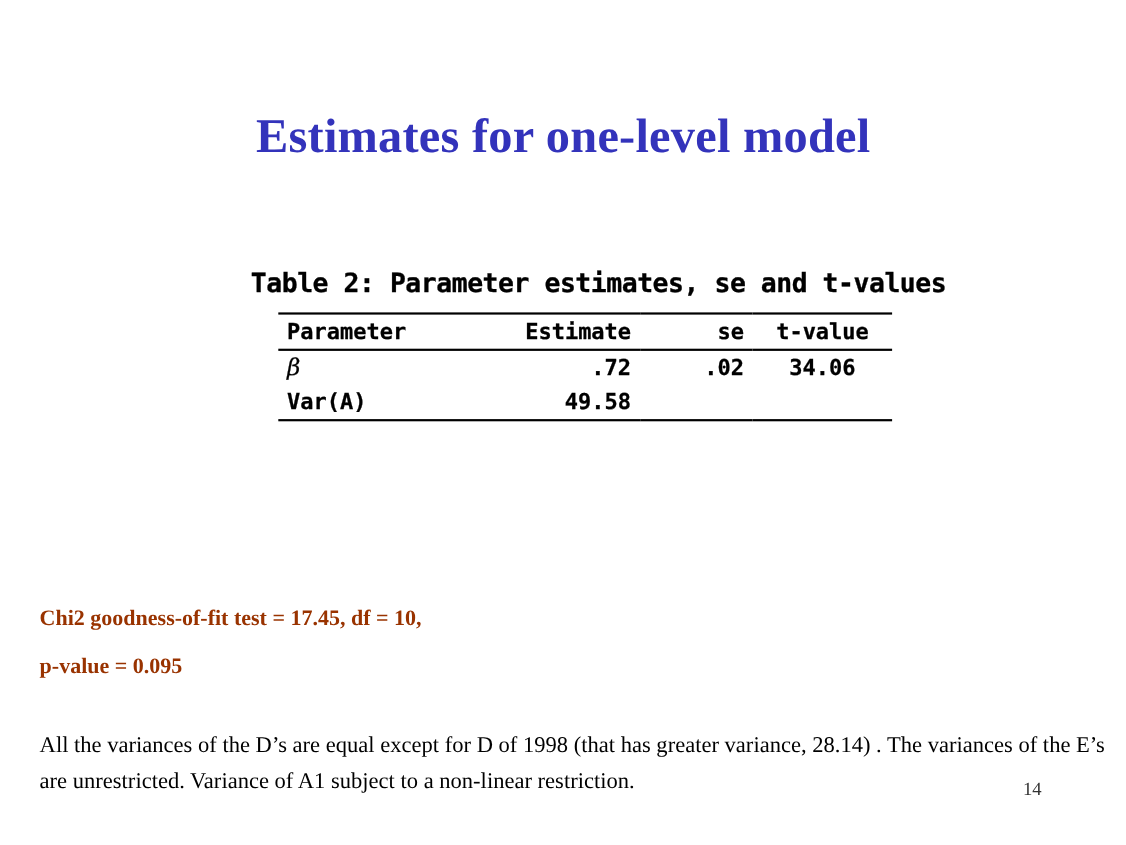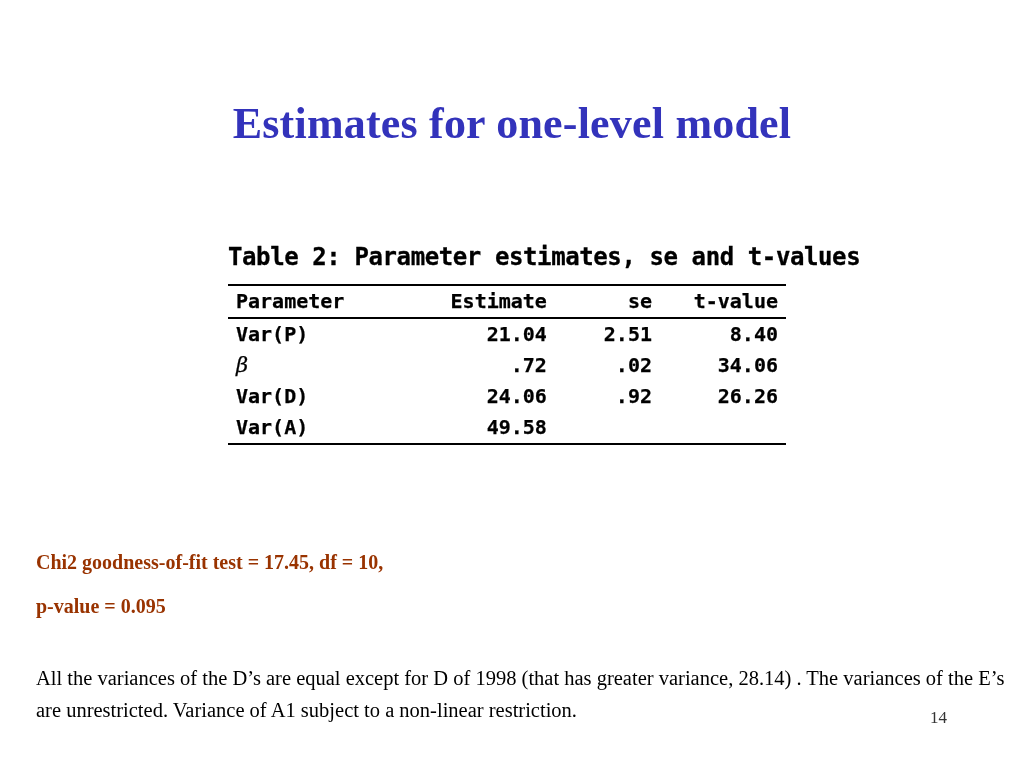--- a/index.html
+++ b/index.html
@@ -51,20 +51,21 @@
     font-size: 24px;
     font-weight: bold;
     letter-spacing: -0.4px;
     white-space: nowrap;
     margin-left: 0px;
     -webkit-text-stroke: 0.3px #000;
   }
 
   #param-table {
     margin-top: 13px;
+    margin-left: 25px;
     width: 558px;
     border-collapse: collapse;
     font-family: "DejaVu Sans Mono", monospace;
     font-size: 20px;
     font-weight: bold;
     -webkit-text-stroke: 0.25px #000;
   }
   #param-table th, #param-table td {
     padding: 3px 8px 4px 8px;
     white-space: nowrap;
@@ -73,21 +74,21 @@
     border-top: 2.5px solid #000;
     border-bottom: 2.5px solid #000;
     font-weight: bold;
   }
   #param-table tbody tr:last-child td {
     border-bottom: 2.5px solid #000;
   }
   .col-param { text-align: left;  width: 180px; }
   .col-est   { text-align: right; width: 150px; }
   .col-se    { text-align: right; width: 105px; }
-  .col-t     { text-align: right; width: 120px; }
+  .col-t     { text-align: center; width: 120px; }
   .beta-cell {
     font-family: "DejaVu Serif", serif;
     font-style: italic;
     font-size: 21px;
     font-weight: normal;
   }
 
   
   #chi2-block {
     position: absolute;
@@ -137,36 +138,24 @@
       <thead>
         <tr>
           <th class="col-param">Parameter</th>
           <th class="col-est">Estimate</th>
           <th class="col-se">se</th>
           <th class="col-t">t-value</th>
         </tr>
       </thead>
       <tbody>
         <tr>
-          <td class="col-param">Var(P)</td>
-          <td class="col-est">21.04</td>
-          <td class="col-se">2.51</td>
-          <td class="col-t">8.40</td>
-        </tr>
-        <tr>
           <td class="col-param beta-cell">β</td>
           <td class="col-est">.72</td>
           <td class="col-se">.02</td>
           <td class="col-t">34.06</td>
-        </tr>
-        <tr>
-          <td class="col-param">Var(D)</td>
-          <td class="col-est">24.06</td>
-          <td class="col-se">.92</td>
-          <td class="col-t">26.26</td>
         </tr>
         <tr>
           <td class="col-param">Var(A)</td>
           <td class="col-est">49.58</td>
           <td class="col-se"></td>
           <td class="col-t"></td>
         </tr>
       </tbody>
     </table>
   </div>

